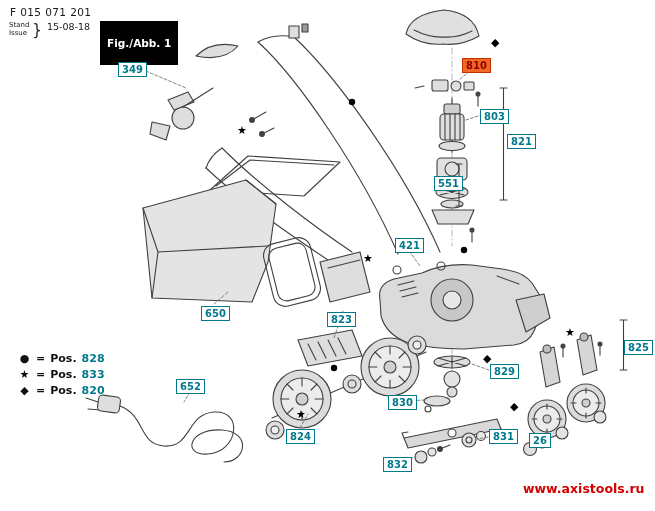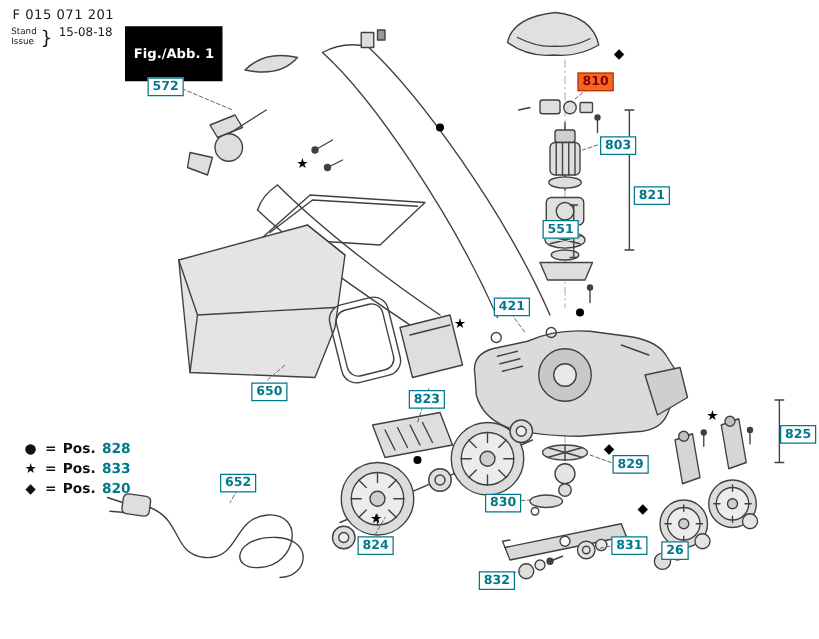--- a/index.html
+++ b/index.html
@@ -272,25 +272,25 @@
   <div class="header-row">
     <div class="stand-issue">
       <div>Stand</div>
       <div>Issue</div>
     </div>
     <div class="brace">}</div>
     <div class="date">15-08-18</div>
     <div class="fig-box">Fig./Abb. 1</div>
   </div>
 
-  <div class="part-label" style="left:118px;top:62px">572</div>
+  <div class="part-label" style="left:118px;top:62px">349</div>
   <div class="part-label" style="left:201px;top:306px">650</div>
   <div class="part-label" style="left:327px;top:312px">823</div>
   <div class="part-label" style="left:395px;top:238px">421</div>
-  <div class="part-label" style="left:507px;top:149px">821</div>
+  <div class="part-label" style="left:507px;top:134px">821</div>
   <div class="part-label highlight" style="left:462px;top:58px">810</div>
   <div class="part-label" style="left:480px;top:109px">803</div>
   <div class="part-label" style="left:434px;top:176px">551</div>
   <div class="part-label" style="left:624px;top:340px">825</div>
   <div class="part-label" style="left:490px;top:364px">829</div>
   <div class="part-label" style="left:388px;top:395px">830</div>
   <div class="part-label" style="left:286px;top:429px">824</div>
   <div class="part-label" style="left:489px;top:429px">831</div>
   <div class="part-label" style="left:529px;top:433px">26</div>
   <div class="part-label" style="left:383px;top:457px">832</div>
@@ -311,14 +311,15 @@
     </div>
     <div class="legend-row">
       <span class="sym">◆</span>
       <span>=</span>
       <span>Pos.</span>
       <span class="num">820</span>
     </div>
   </div>
 
 
+  <div class="website">www.axistools.ru</div>
 
 </div>
 
 </body></html>

